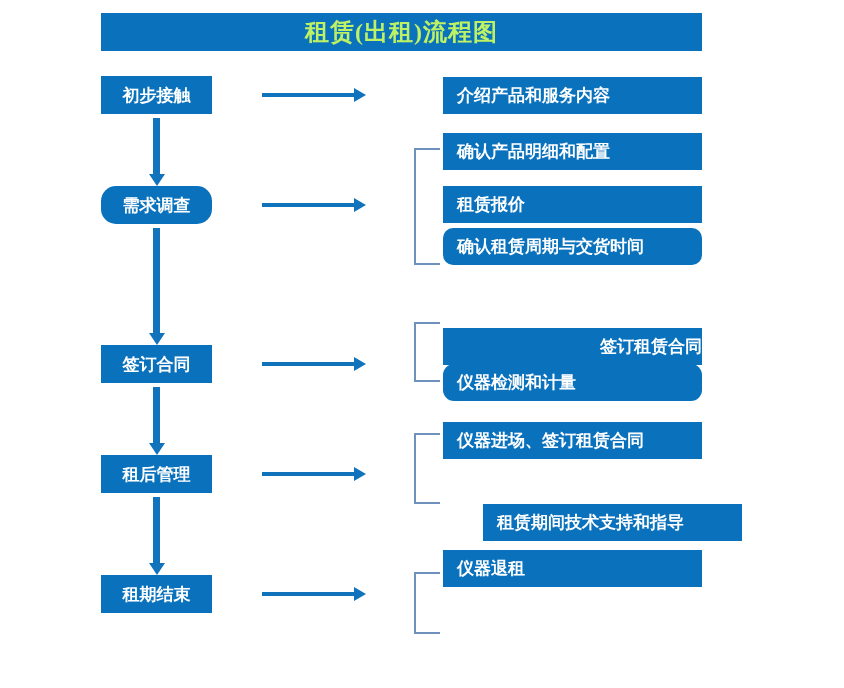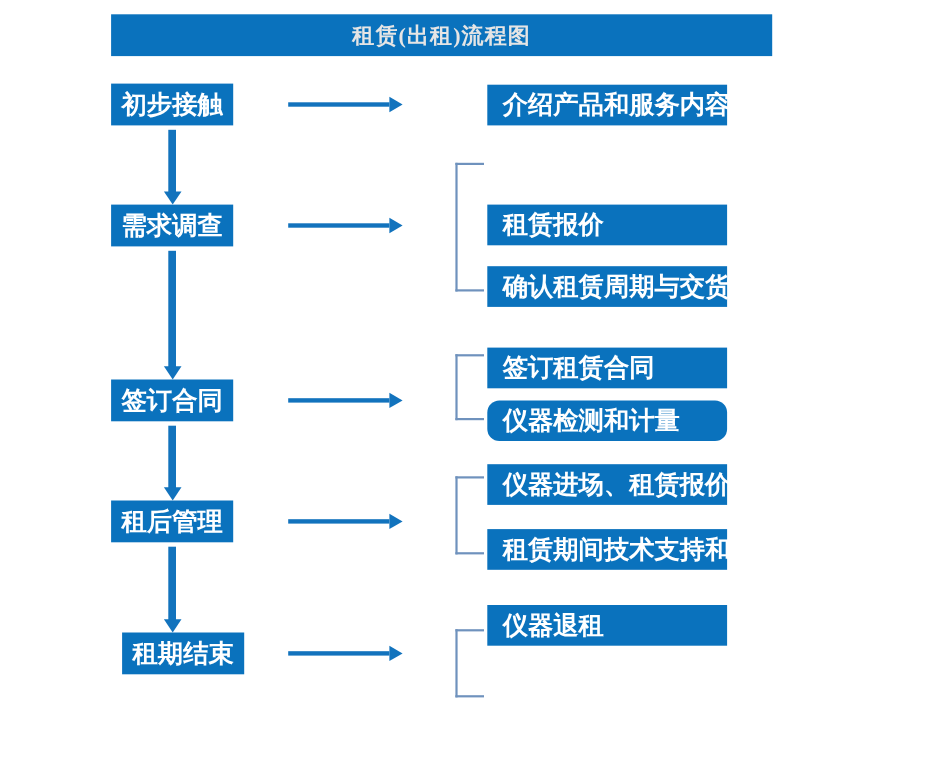--- a/index.html
+++ b/index.html
@@ -24,50 +24,50 @@
     left: 101px;
     top: 13px;
     width: 601px;
     height: 38px;
     background: #0a72bd;
     display: flex;
     align-items: center;
     justify-content: center;
   }
   .title-banner .title-text {
-    color: #e5e5e5;
-    font-size: 20px;
+    color: #bef264;
+    font-size: 24px;
     font-weight: bold;
     letter-spacing: 1px;
     font-family: "Liberation Serif", "DejaVu Serif", serif;
   }
 
   
   .node {
     position: absolute;
     background: #0a72bd;
     display: flex;
     align-items: center;
     box-sizing: border-box;
   }
   .node .node-label {
     color: #ffffff;
-    font-size: 23px;
+    font-size: 17px;
     font-weight: bold;
     white-space: nowrap;
     font-family: "Liberation Serif", "DejaVu Serif", serif;
   }
   .node.stage {
     width: 111px;
     height: 38px;
     justify-content: center;
   }
   .node.task {
     left: 443px;
-    width: 218px;
+    width: 259px;
     height: 37px;
     padding-left: 14px;
     justify-content: flex-start;
   }
 
   
   .v-arrow {
     position: absolute;
     left: 153px;
     width: 7px;
@@ -125,33 +125,33 @@
 <div id="canvas">
 
   <div class="title-banner">
     <span class="title-text">租赁(出租)流程图</span>
   </div>
 
   <div class="node stage" style="left:101px; top:76px;">
     <span class="node-label">初步接触</span>
   </div>
 
-  <div class="node stage" style="left:101px; top:186px;">
+  <div class="node stage" style="left:101px; top:186px;border-radius:15px;">
     <span class="node-label">需求调查</span>
   </div>
 
   <div class="node stage" style="left:101px; top:455px;">
     <span class="node-label">租后管理</span>
   </div>
 
   <div class="node stage" style="left:101px; top:345px;">
     <span class="node-label">签订合同</span>
   </div>
 
-  <div class="node stage" style="left:111px; top:575px;">
+  <div class="node stage" style="left:101px; top:575px;">
     <span class="node-label">租期结束</span>
   </div>
 
   <div class="v-arrow" style="top:118px; height:57px;"></div>
   <div class="v-arrow" style="top:228px; height:106px;"></div>
   <div class="v-arrow" style="top:387px; height:57px;"></div>
   <div class="v-arrow" style="top:497px; height:67px;"></div>
 
   <div class="h-arrow" style="top:93px;"></div>
   <div class="h-arrow" style="top:203px;"></div>
@@ -161,38 +161,41 @@
 
   <div class="bracket" style="top:148px; height:117px;"></div>
   <div class="bracket" style="top:322px; height:60px;"></div>
   <div class="bracket" style="top:433px; height:71px;"></div>
   <div class="bracket" style="top:572px; height:62px;"></div>
 
   <div class="node task" style="top:77px;">
     <span class="node-label">介绍产品和服务内容</span>
   </div>
 
+  <div class="node task" style="top:133px;">
+    <span class="node-label">确认产品明细和配置</span>
+  </div>
   <div class="node task" style="top:186px;align-items:center;">
     <span class="node-label">租赁报价</span>
   </div>
-  <div class="node task" style="top:242px;">
+  <div class="node task" style="top:228px;border-radius:10px;">
     <span class="node-label">确认租赁周期与交货时间</span>
   </div>
 
-  <div class="node task" style="top:316px;">
+  <div class="node task" style="top:328px;justify-content:flex-end;">
     <span class="node-label">签订租赁合同</span>
   </div>
   <div class="node task" style="top:364px;border-radius:11px;">
     <span class="node-label">仪器检测和计量</span>
   </div>
 
   <div class="node task" style="top:422px;">
-    <span class="node-label">仪器进场、租赁报价</span>
-  </div>
-  <div class="node task" style="top:481px;">
+    <span class="node-label">仪器进场、签订租赁合同</span>
+  </div>
+  <div class="node task" style="top:504px;margin-left:40px;">
     <span class="node-label">租赁期间技术支持和指导</span>
   </div>
 
   <div class="node task" style="top:550px;">
     <span class="node-label">仪器退租</span>
   </div>
 
 </div>
 
 </body></html>

